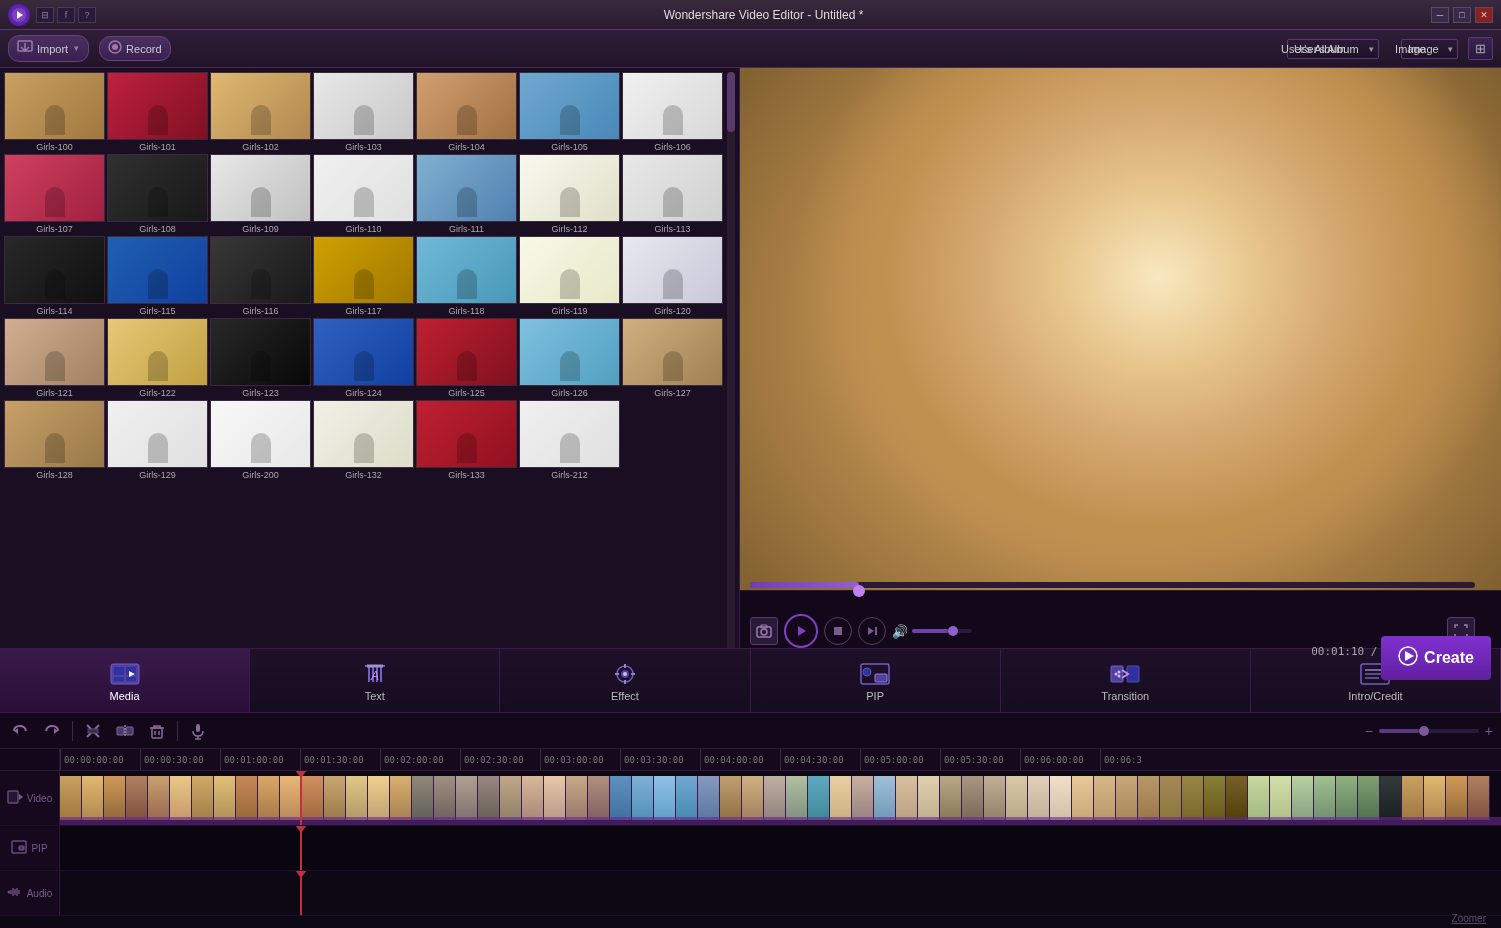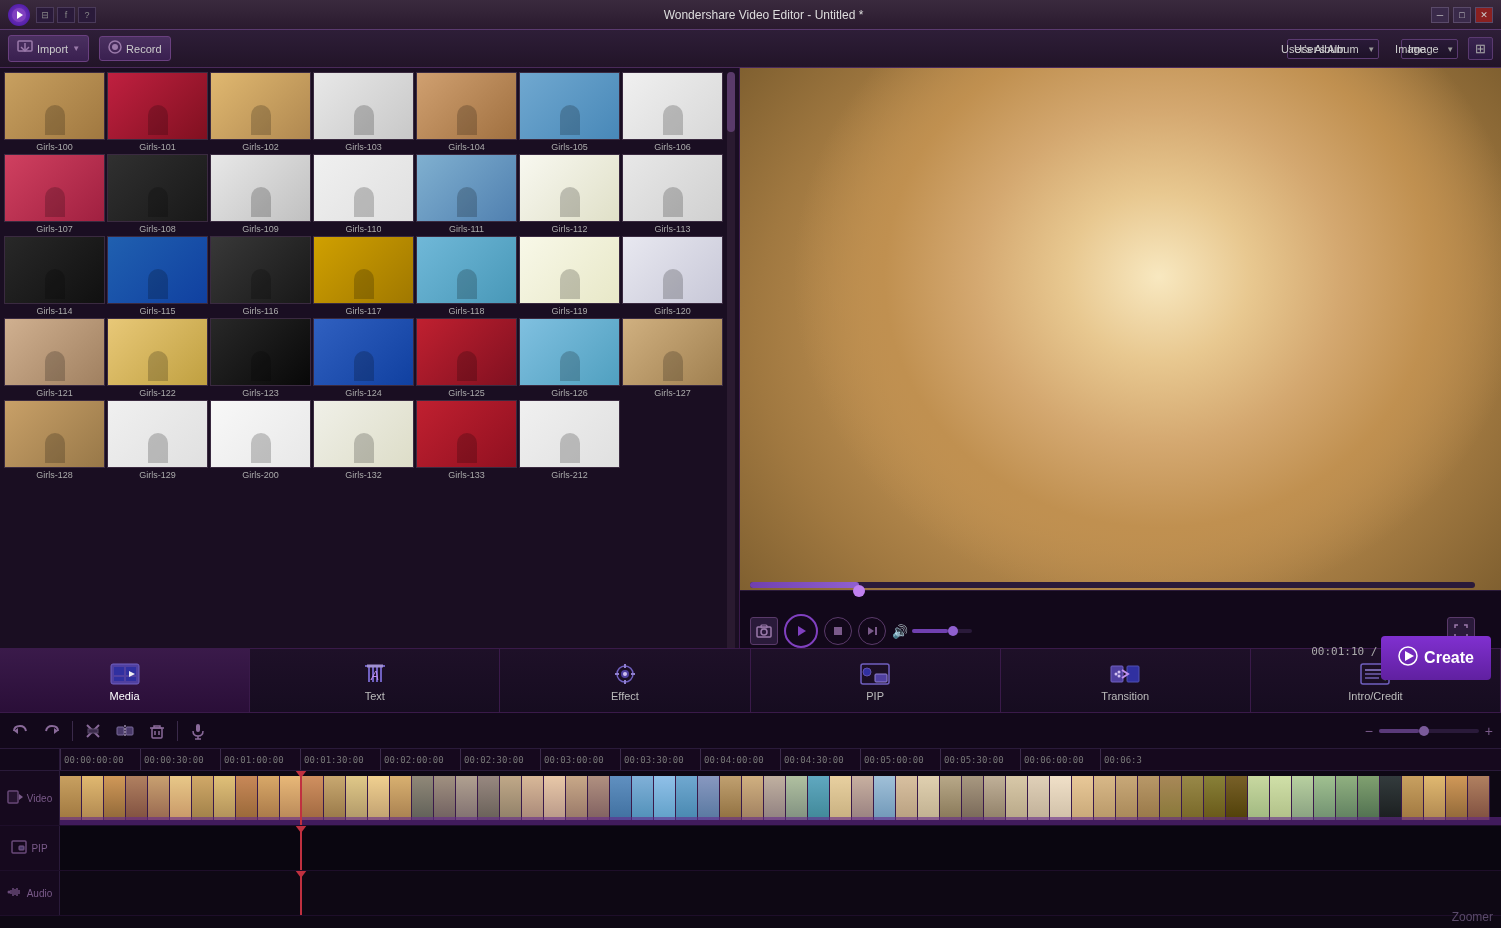--- a/index.html
+++ b/index.html
@@ -59,21 +59,21 @@
       display: flex;
       align-items: center;
       padding: 0 8px;
       gap: 10px;
       border-bottom: 1px solid #4a2a5a;
     }
     .toolbar-btn {
       display: flex; align-items: center; gap: 4px;
       background: linear-gradient(to bottom, #4a3060, #3a2050);
       border: 1px solid #6a4080;
-      border-radius: 3px;
+      border-radius: 11px;
       padding: 3px 8px;
       color: #ccc;
       cursor: pointer;
       font-size: 11px;
     }
     .toolbar-btn .btn-icon {
       font-size: 14px;
     }
     .toolbar-spacer { flex: 1; }
     .toolbar-select {
@@ -578,23 +578,24 @@
       gap: 6px;
     }
     #create-btn .create-icon {
       font-size: 18px;
     }
 
     
     #zoom-indicator {
       position: absolute;
       bottom: 4px;
-      right: 8px;
-      font-size: 12px;
+      right: 15px;
+      font-size: 10px;
       color: #5a4a6a;
+      text-decoration: underline;
     }
   </style>
 </head>
 <body>
 
 <div id="title-bar">
   <div class="title-left">
     <div class="app-icon">
       <svg width="16" height="16" viewBox="0 0 16 16">
         <circle cx="8" cy="8" r="7" fill="#8040c0"></circle>

